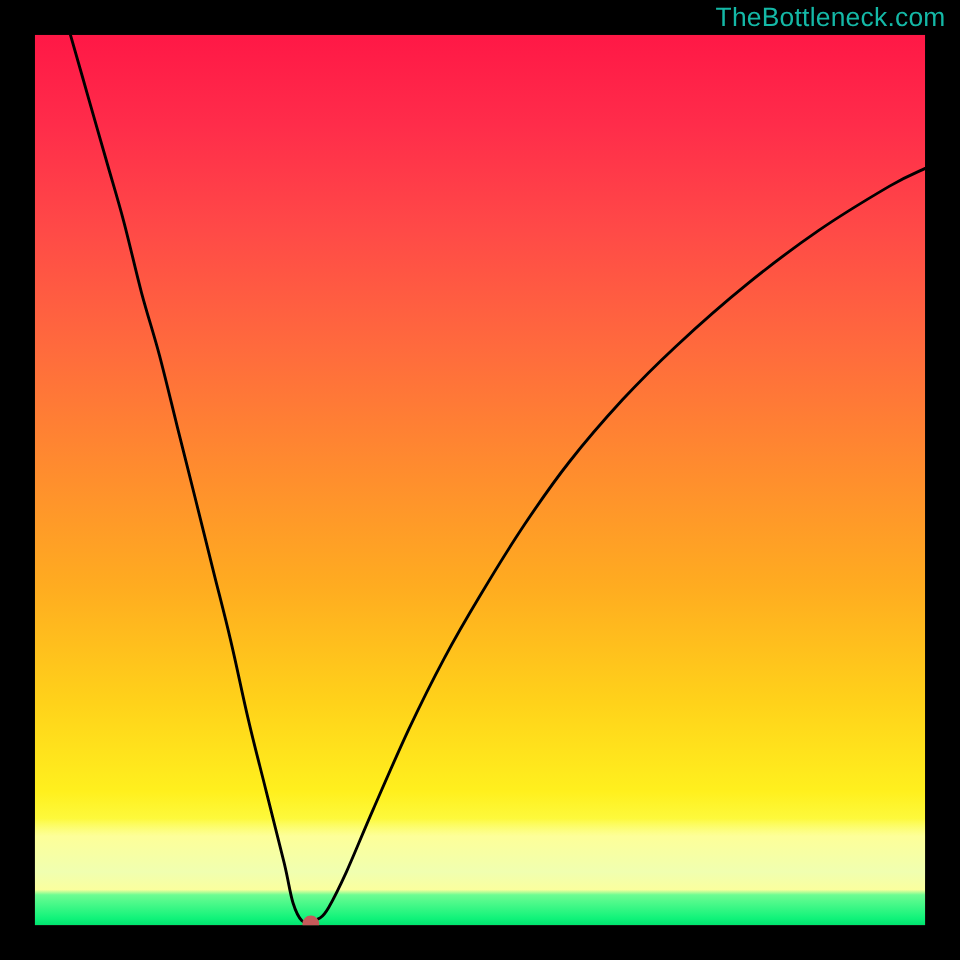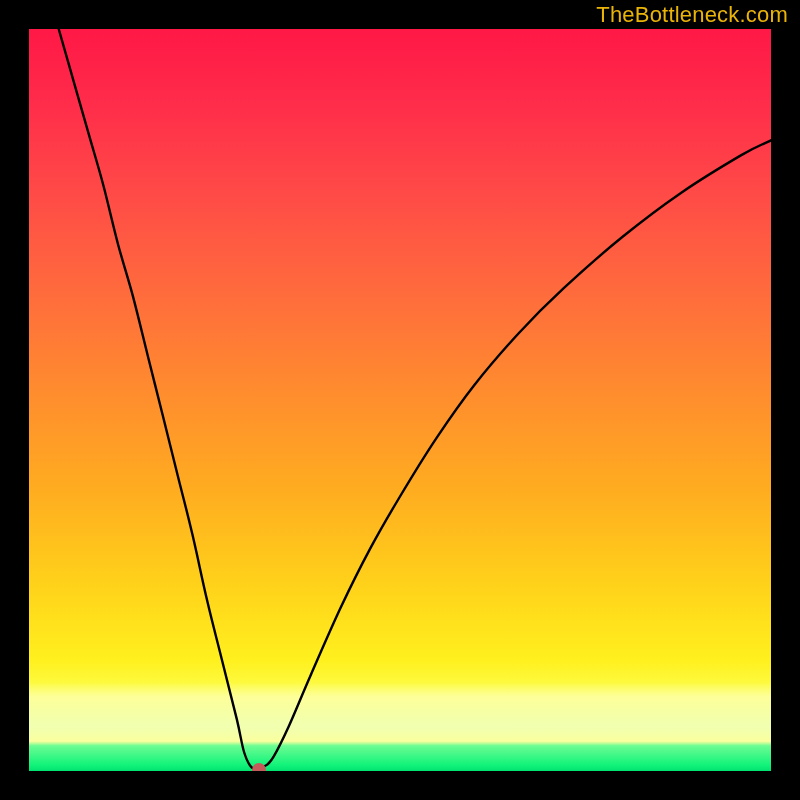--- a/index.html
+++ b/index.html
@@ -14,21 +14,21 @@
   .frame {
     position: relative;
     width: 800px;
     height: 800px;
     background: #000;
   }
   .watermark {
     position: absolute;
     top: 2px;
     right: 12px;
-    color: #eab308;
+    color: #14b8a6;
     font-size: 22px;
     font-weight: 500;
     letter-spacing: 0.2px;
     user-select: none;
   }
   .plot-area {
     position: absolute;
     left: 29px;
     top: 29px;
     width: 742px;

